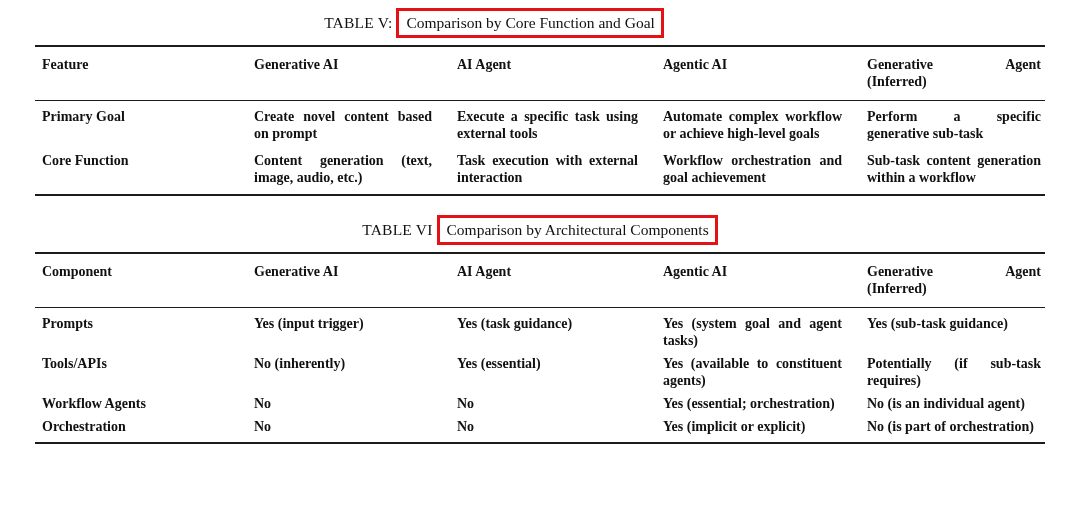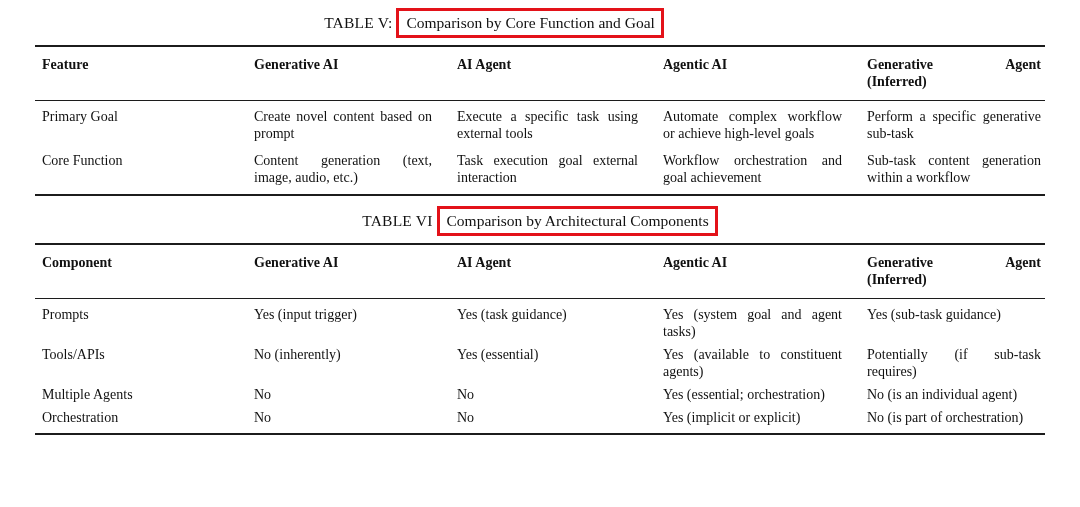--- a/index.html
+++ b/index.html
@@ -14,21 +14,21 @@
 
   
   .caption {
     text-align: center;
     font-size: 15.5px;
     line-height: 19px;
     margin-bottom: 7px;
     white-space: nowrap;
   }
   .caption-v { transform: translateX(-46px); margin-top: 0; }
-  .caption-vi { margin-top: 10px; }
+  .caption-vi { margin-top: 19px; }
   .cap-prefix { letter-spacing: 0.2px; }
   .cap-box {
     display: inline-block;
     border: 3px solid var(--highlight, #e31219);
     padding: 2px 6px 3px 7px;
     margin-left: 4px;
     vertical-align: baseline;
   }
 
   
@@ -38,21 +38,21 @@
     table-layout: fixed;
     border-top: 2px solid var(--rule, #1c1c1c);
     border-bottom: 2px solid var(--rule, #1c1c1c);
     font-size: 14px;
     line-height: 17px;
   }
   table.bt thead tr { border-bottom: 1.4px solid var(--rule, #1c1c1c); }
   th, td {
     vertical-align: top;
     text-align: left;
-    font-weight: normal;
+    font-weight: bold;
     padding: 6px 18px 5px 7px;
   }
   thead th { font-weight: bold; padding-top: 9px; padding-bottom: 10px; }
   td.j, th.c5 { text-align: justify; }
   td.j { text-align: justify; }
   td:first-child, th:first-child { padding-left: 7px; }
   th.c5, td.c5 { padding-right: 4px; }
   tbody td { padding-top: 7px; padding-bottom: 3px; }
   table.t6 tbody td { padding-top: 4px; padding-bottom: 2px; }
   table.t6 tbody tr:first-child td { padding-top: 7px; }
@@ -98,21 +98,21 @@
       <tr>
         <td>Primary Goal</td>
         <td class="j">Create novel content based on prompt</td>
         <td class="j">Execute a specific task using external tools</td>
         <td class="j">Automate complex workflow or achieve high-level goals</td>
         <td class="j c5">Perform a specific generative sub-task</td>
       </tr>
       <tr>
         <td>Core Function</td>
         <td class="j">Content generation (text, image, audio, etc.)</td>
-        <td class="j">Task execution goal external interaction</td>
+        <td class="j">Task execution with external interaction</td>
         <td class="j">Workflow orchestration and goal achievement</td>
         <td class="j c5">Sub-task content generation within a workflow</td>
       </tr>
     </tbody>
   </table>
 
   <div class="caption caption-vi">
     <span class="cap-prefix">TABLE VI</span><span class="cap-box"><span>Comparison by Architectural Components</span></span>
   </div>
 
@@ -147,21 +147,21 @@
         <td class="j c5">Yes (sub-task guidance)</td>
       </tr>
       <tr>
         <td>Tools/APIs</td>
         <td class="j">No (inherently)</td>
         <td class="j">Yes (essential)</td>
         <td class="j">Yes (available to constituent agents)</td>
         <td class="j c5">Potentially (if sub-task requires)</td>
       </tr>
       <tr>
-        <td>Multiple Agents</td>
+        <td>Workflow Agents</td>
         <td class="j">No</td>
         <td class="j">No</td>
         <td class="j">Yes (essential; orchestration)</td>
         <td class="j c5">No (is an individual agent)</td>
       </tr>
       <tr>
         <td>Orchestration</td>
         <td class="j">No</td>
         <td class="j">No</td>
         <td class="j">Yes (implicit or explicit)</td>

